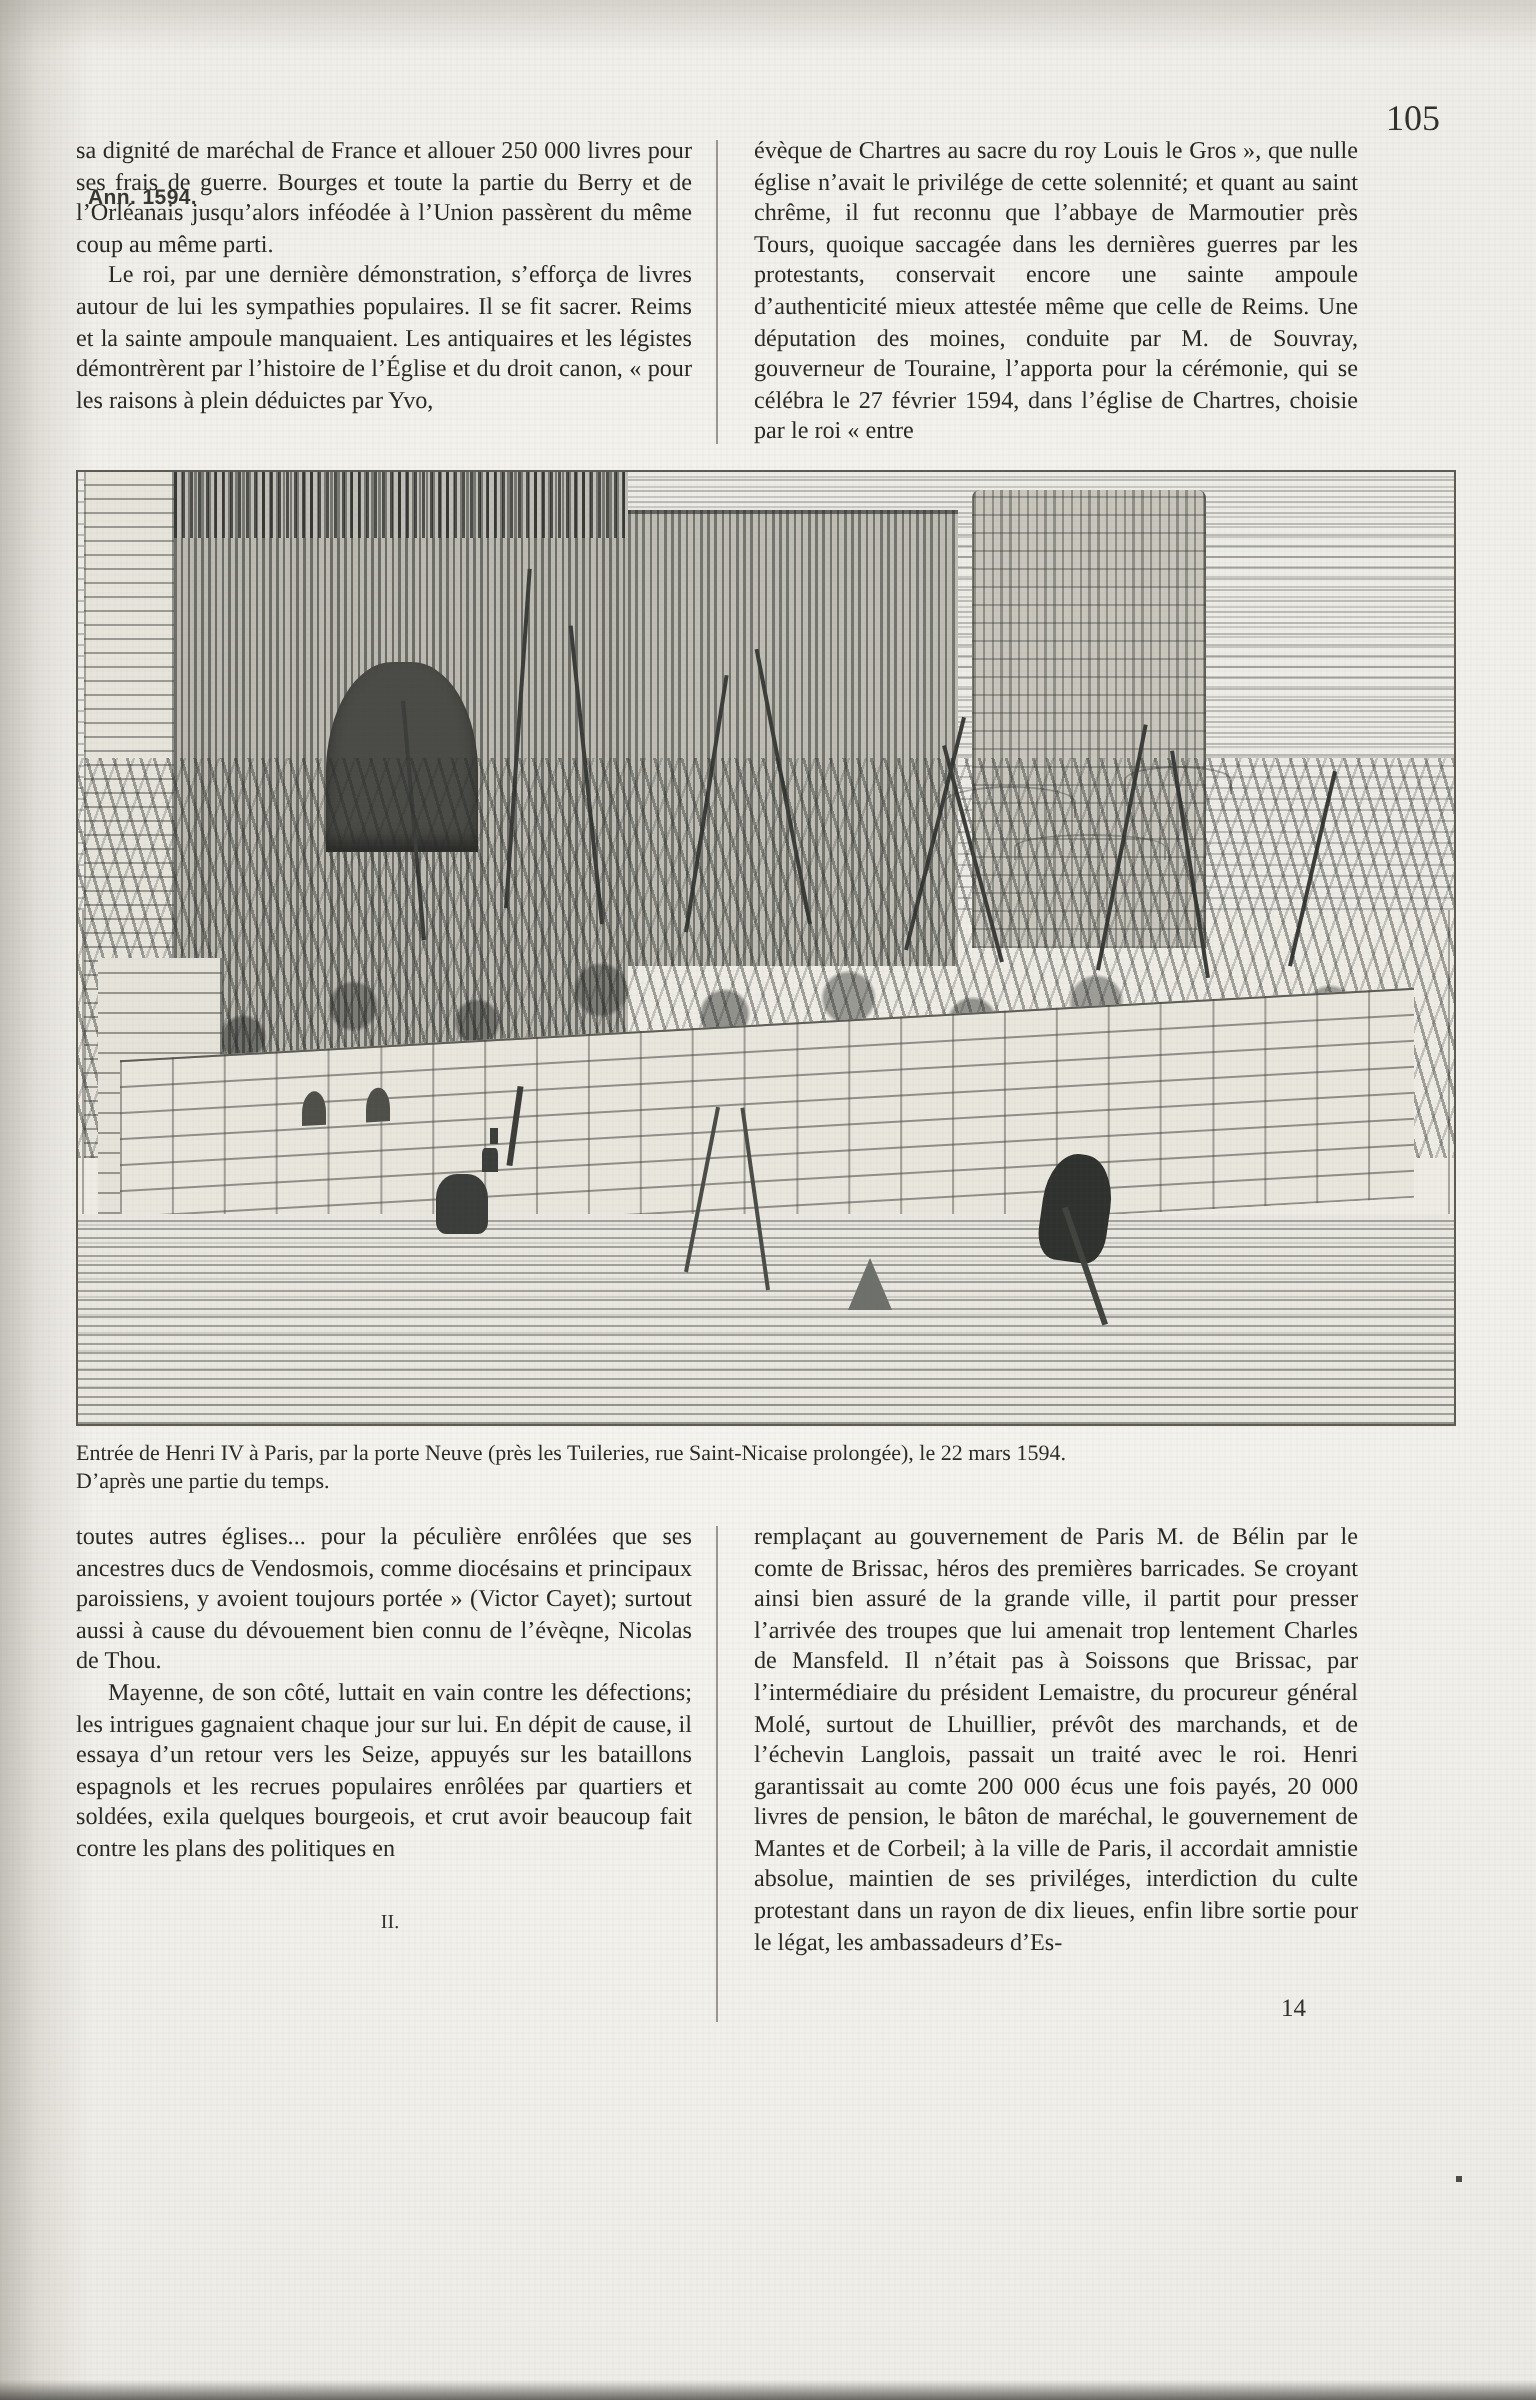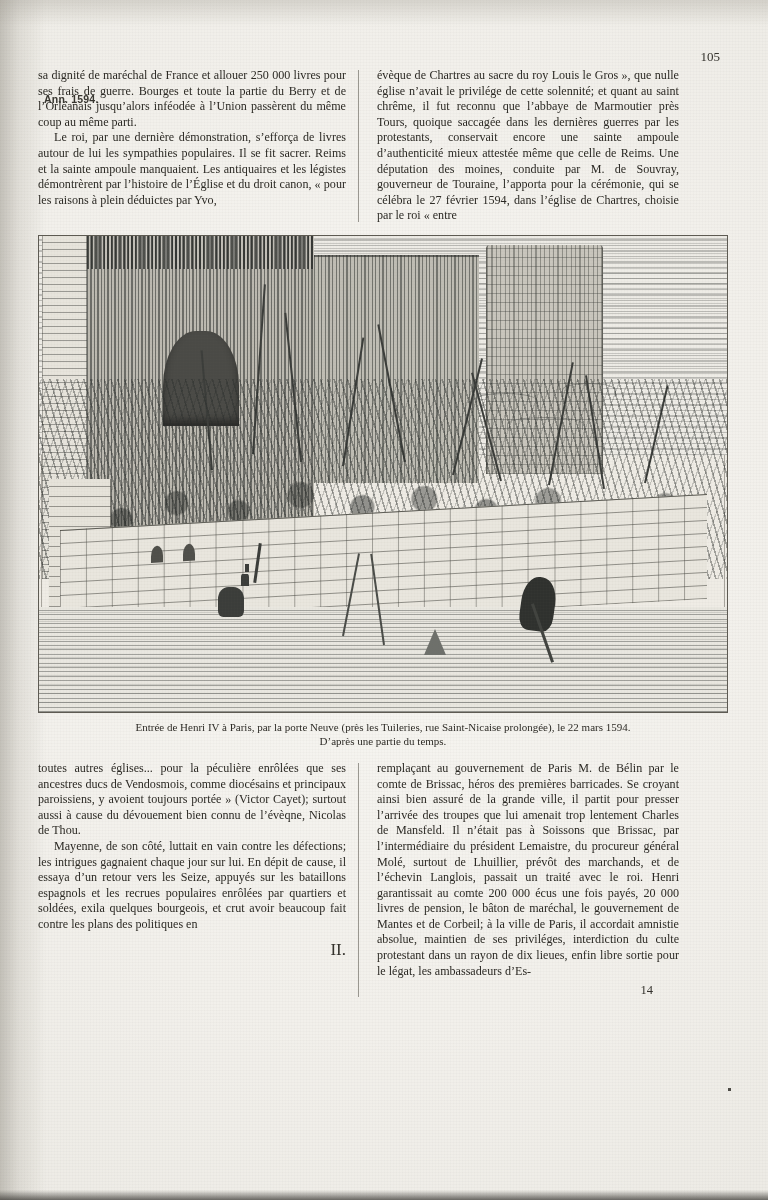--- a/index.html
+++ b/index.html
@@ -71,21 +71,21 @@
   .runhead .title {
     position: absolute; left: 0; right: 0; top: 0;
     text-align: center;
     font-size: 15.5px; font-weight: 700;
     letter-spacing: 1.1px;
     font-family: "Liberation Serif", serif;
     color: #26241f;
   }
   .runhead .folio {
     position: absolute; right: 8px; top: 5px;
-    font-size: 13px; font-weight: 400;
+    font-size: 18px; font-weight: 400;
     color: #32302b;
   }
 
   
   .cols {
     display: flex;
     gap: 0;
     position: relative;
   }
   .col {
@@ -277,49 +277,49 @@
     position:absolute; left:56%; bottom:12%;
     width:0;height:0;
     border-left:11px solid transparent;
     border-right:11px solid transparent;
     border-bottom:26px solid #6e706b;
   }
 
   
   figcaption {
     margin-top: 7px;
-    text-align: center;
+    text-align: left;
     font-size: 11px;
     line-height: 14.5px;
     color: #2c2a25;
   }
 
   
   .cols2 { margin-top: 12px; }
 
   .section-head {
     margin: 17px 0 11px 0;
     text-align: center;
     font-family: "Liberation Sans", sans-serif;
     font-size: 10.4px;
     font-weight: 700;
     letter-spacing: .75px;
     color: #282620;
   }
 
   
   .sig {
-    margin-top: 10px;
-    font-size: 17px;
+    margin-top: 22px;
+    font-size: 10px;
     color: #32302b;
-    text-align: right;
+    text-align: center;
     padding-left: 6px;
   }
   .sheetnum {
-    margin-top: 4px;
+    margin-top: 18px;
     font-size: 12.5px;
     color: #32302b;
     text-align: right;
     padding-right: 26px;
   }
   .speck{
     position:absolute; right:37px; top:1088px;
     width:3px; height:3px; background:#4c4a45;
   }
 </style>

